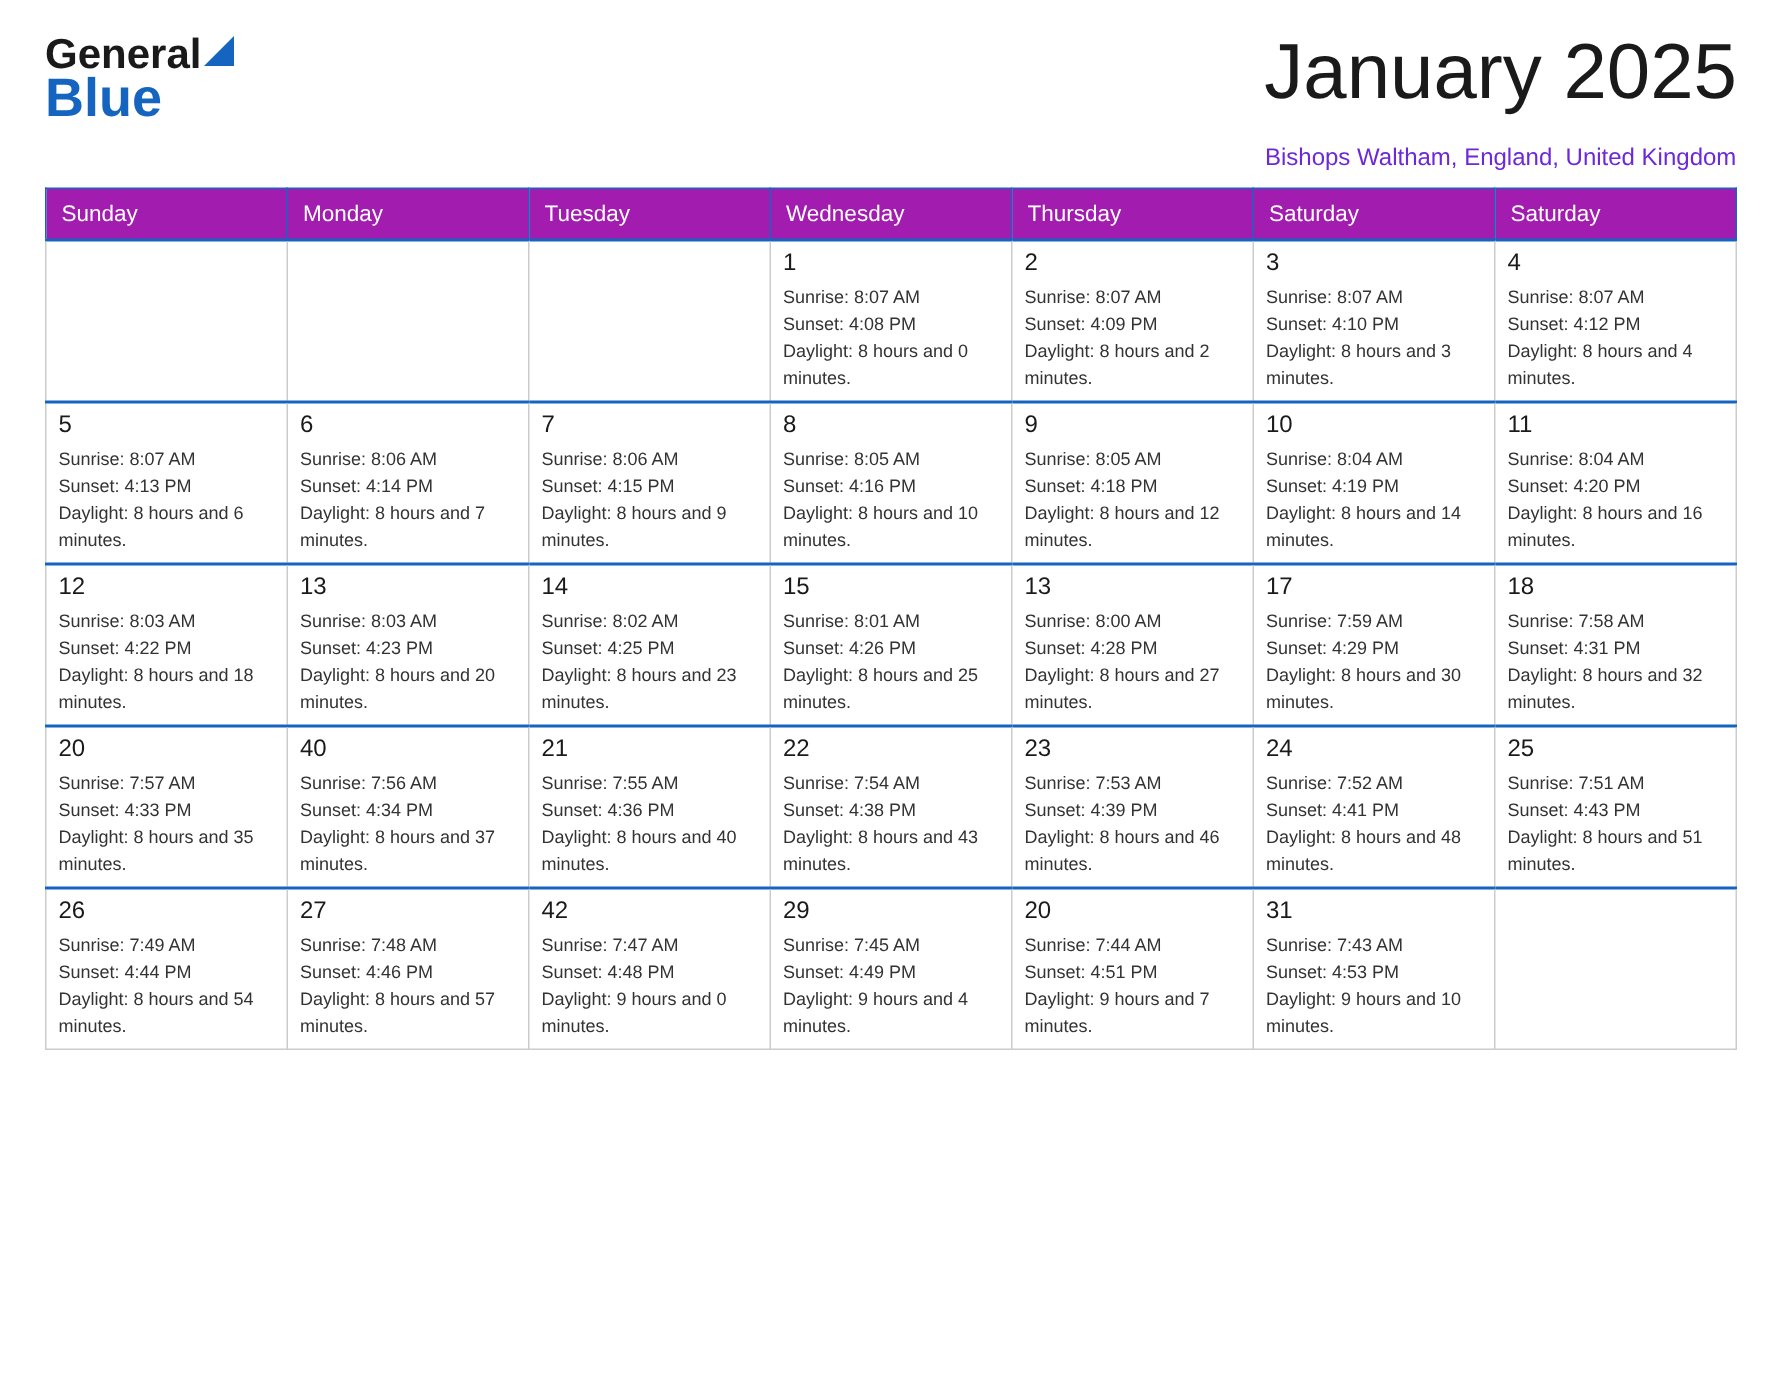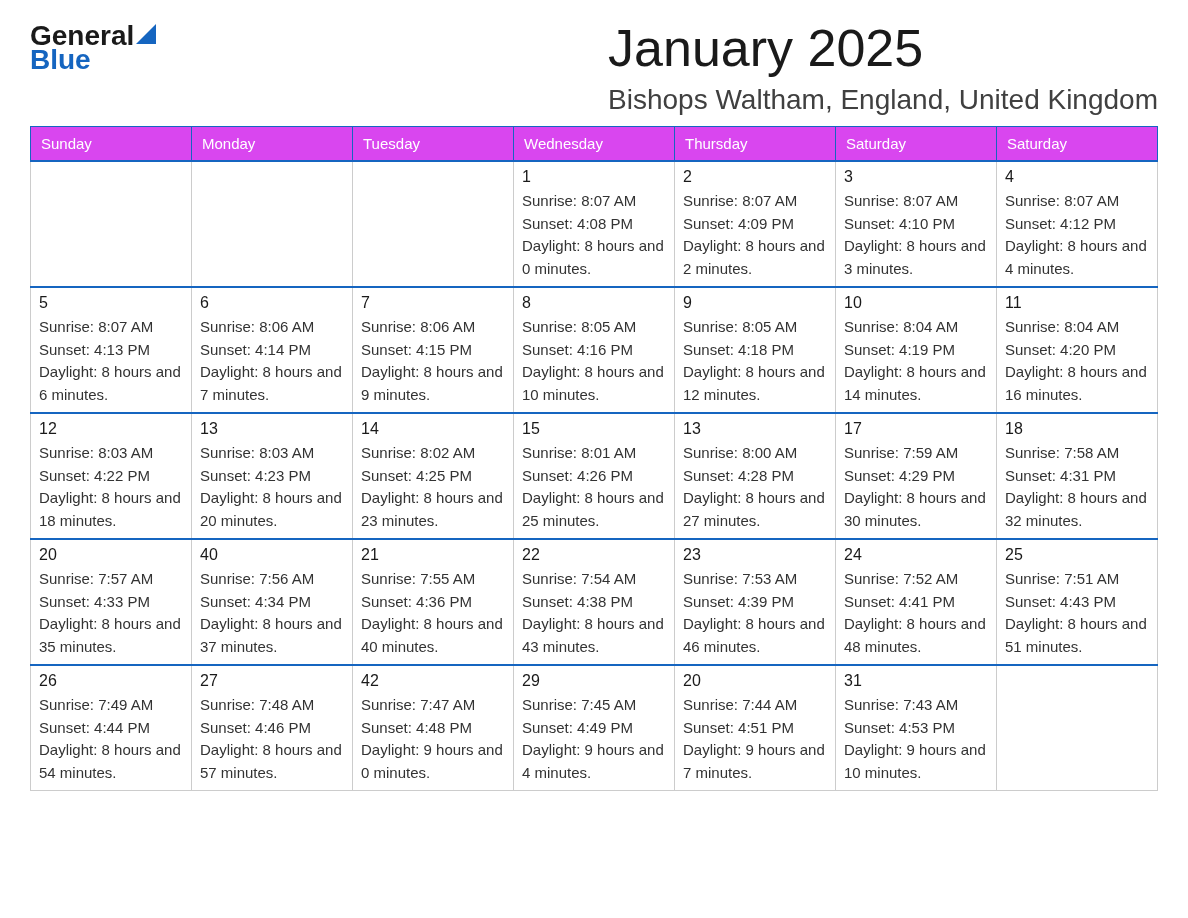--- a/index.html
+++ b/index.html
@@ -20,46 +20,46 @@
       display: flex;
       flex-direction: column;
       align-items: flex-start;
     }
     .logo-text-general {
       font-size: 28px;
       font-weight: bold;
       color: #1a1a1a;
     }
     .logo-text-blue {
-      font-size: 28px;
+      font-size: 36px;
       font-weight: bold;
       color: #1565c0;
       margin-top: -8px;
     }
     .title-area {
-      text-align: left;
+      text-align: center;
     }
     .calendar-title {
       font-size: 52px;
       font-weight: normal;
       color: #1a1a1a;
       line-height: 1.1;
     }
     .calendar-subtitle {
-      font-size: 28px;
-      color: #404040;
-      margin-top: 7px;
+      font-size: 16px;
+      color: #6d28d9;
+      margin-top: 20px;
     }
     .calendar-table {
       width: 100%;
       border-collapse: collapse;
       margin-top: 10px;
     }
     .calendar-table th {
-      background-color: #d946ef;
+      background-color: #a21caf;
       color: #fff;
       font-size: 15px;
       font-weight: normal;
       padding: 8px 10px;
       text-align: left;
       border: 1px solid #1565c0;
     }
     .calendar-table td {
       border: 1px solid #ccc;
       vertical-align: top;
@@ -68,21 +68,21 @@
       min-height: 100px;
     }
     .day-number {
       font-size: 16px;
       color: #1a1a1a;
       font-weight: normal;
       display: block;
       margin-bottom: 4px;
     }
     .day-info {
-      font-size: 15px;
+      font-size: 12px;
       color: #333;
       line-height: 1.5;
     }
     .empty-cell {
       background: #fff;
     }
     tr.week-row td {
       border-top: 2px solid #1565c0;
     }
   </style>

